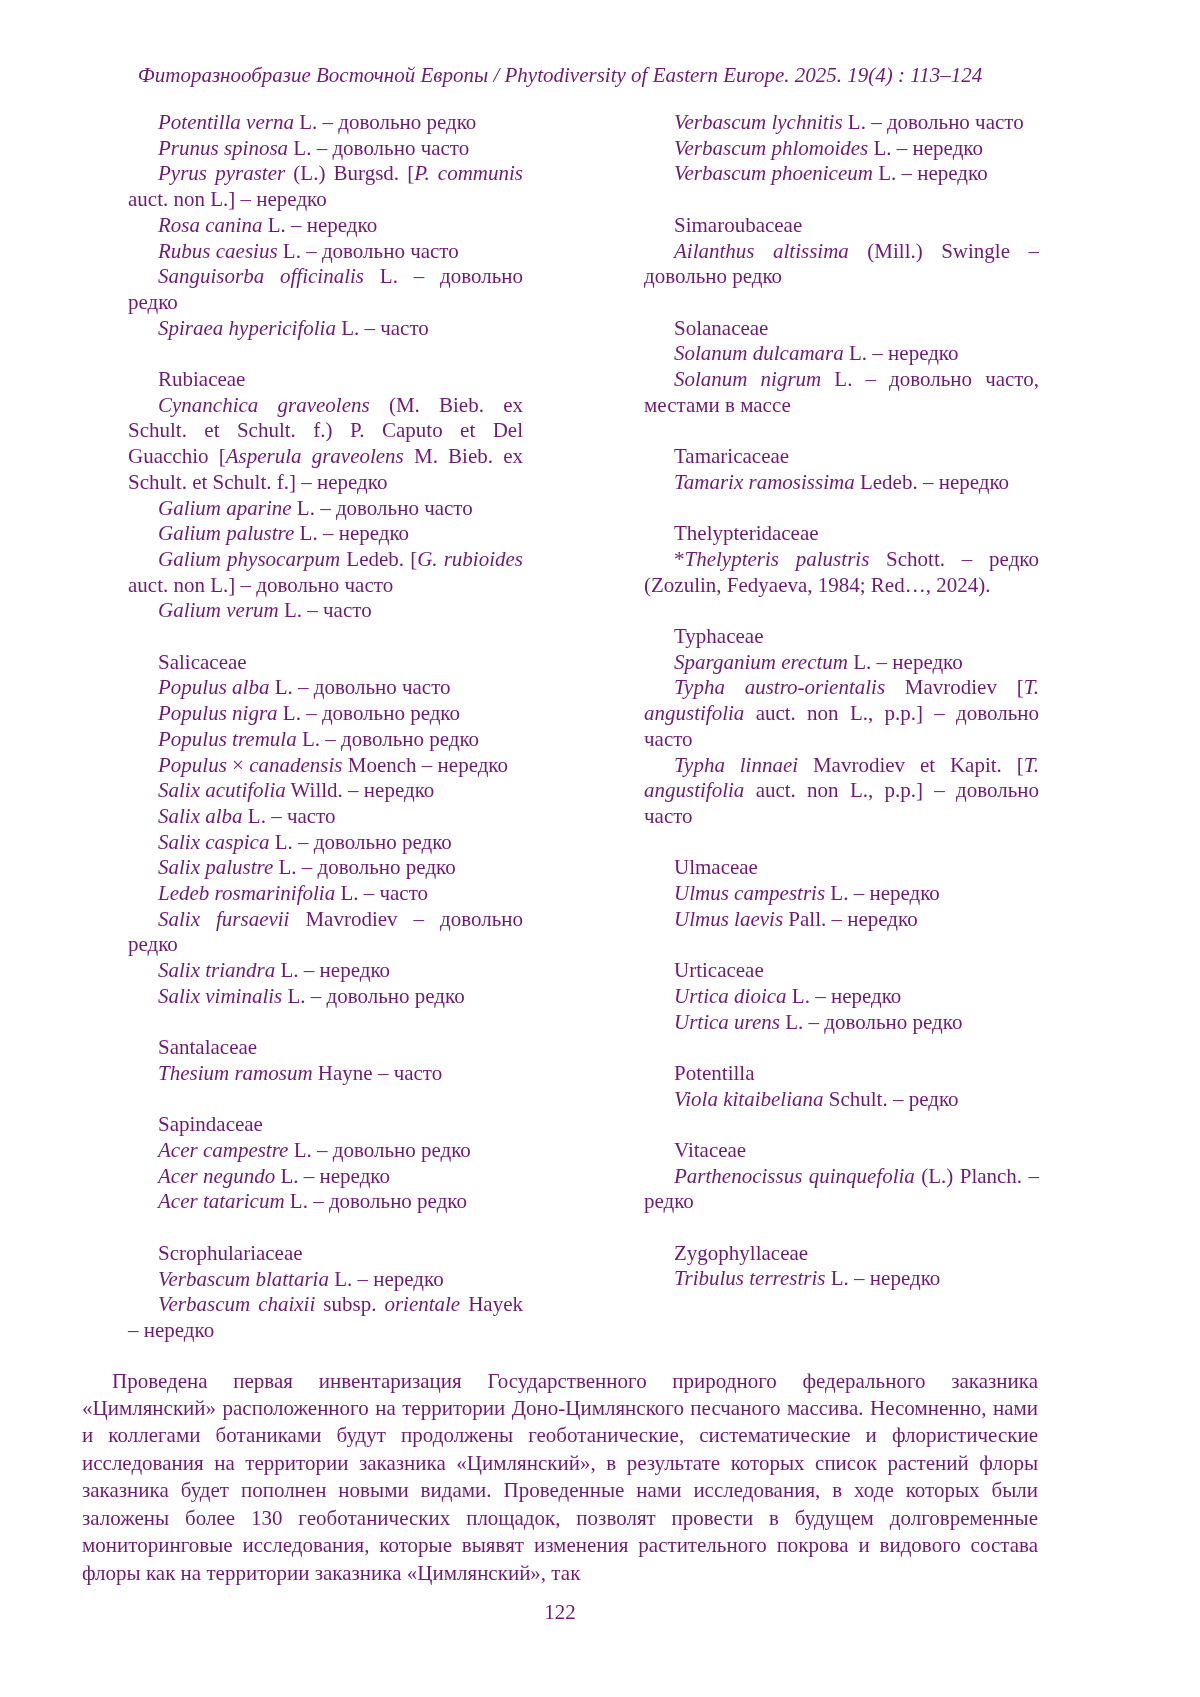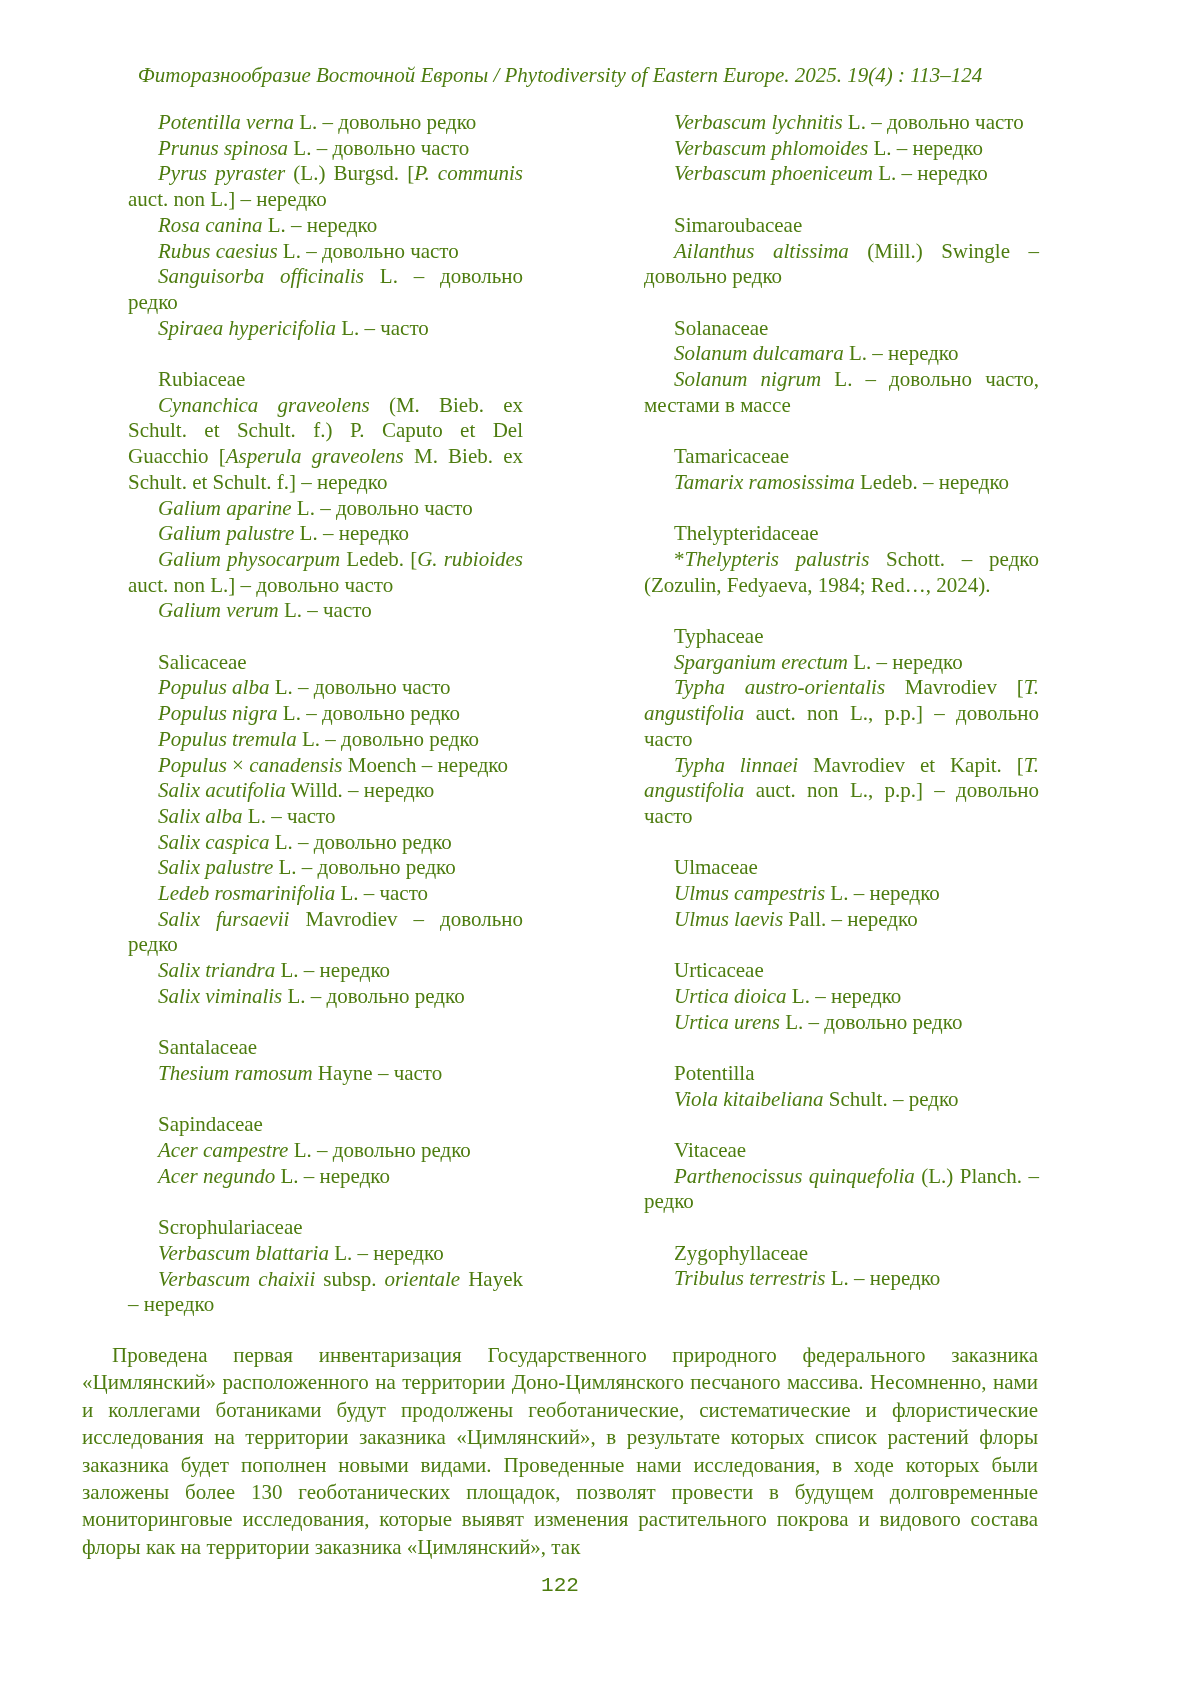--- a/index.html
+++ b/index.html
@@ -5,21 +5,21 @@
   html, body {
     margin: 0;
     padding: 0;
     background: #ffffff;
   }
   .page {
     position: relative;
     width: 1200px;
     height: 1697px;
     background: #ffffff;
-    color: #4d7c0f;
+    color: #701a75;
     font-family: "Liberation Serif", "DejaVu Serif", serif;
     font-size: 21px;
     overflow: hidden;
   }
   .running-head {
     padding-top: 62px;
     margin-left: 82px;
     width: 956px;
     text-align: center;
     font-style: italic;
@@ -62,21 +62,20 @@
     text-indent: 30px;
     font-size: 21px;
     line-height: 27.4px;
   }
   .page-number {
     margin: 12px 0 0 82px;
     width: 956px;
     text-align: center;
     font-size: 21px;
     line-height: 26px;
-    font-family: Liberation Mono, monospace;
   }
 </style>
 </head>
 <body>
 
 <div class="page">
 
   <div class="running-head">Фиторазнообразие Восточной Европы / Phytodiversity of Eastern Europe. 2025. 19(4) : 113–124</div>
 
   <div class="columns">
@@ -105,20 +104,21 @@
         <p class="entry"><i>Salix palustre</i><span> L. – довольно редко</span></p>
         <p class="entry"><i>Ledeb rosmarinifolia</i><span> L. – часто</span></p>
         <p class="entry"><i>Salix fursaevii</i><span> Mavrodiev – довольно редко</span></p>
         <p class="entry"><i>Salix triandra</i><span> L. – нередко</span></p>
         <p class="entry"><i>Salix viminalis</i><span> L. – довольно редко</span></p>
         <p class="family">Santalaceae</p>
         <p class="entry"><i>Thesium ramosum</i><span> Hayne – часто</span></p>
         <p class="family">Sapindaceae</p>
         <p class="entry"><i>Acer campestre</i><span> L. – довольно редко</span></p>
         <p class="entry"><i>Acer negundo</i><span> L. – нередко</span></p>
+        <p class="entry"><i>Acer tataricum</i><span> L. – довольно редко</span></p>
         <p class="family">Scrophulariaceae</p>
         <p class="entry"><i>Verbascum blattaria</i><span> L. – нередко</span></p>
         <p class="entry"><i>Verbascum chaixii</i><span> subsp. </span><i>orientale</i><span> Hayek – нередко</span></p>
       </div>
     <div class="col">
         <p class="entry"><i>Verbascum lychnitis</i><span> L. – довольно часто</span></p>
         <p class="entry"><i>Verbascum phlomoides</i><span> L. – нередко</span></p>
         <p class="entry"><i>Verbascum phoeniceum</i><span> L. – нередко</span></p>
         <p class="family">Simaroubaceae</p>
         <p class="entry"><i>Ailanthus altissima</i><span> (Mill.) Swingle – довольно редко</span></p>

